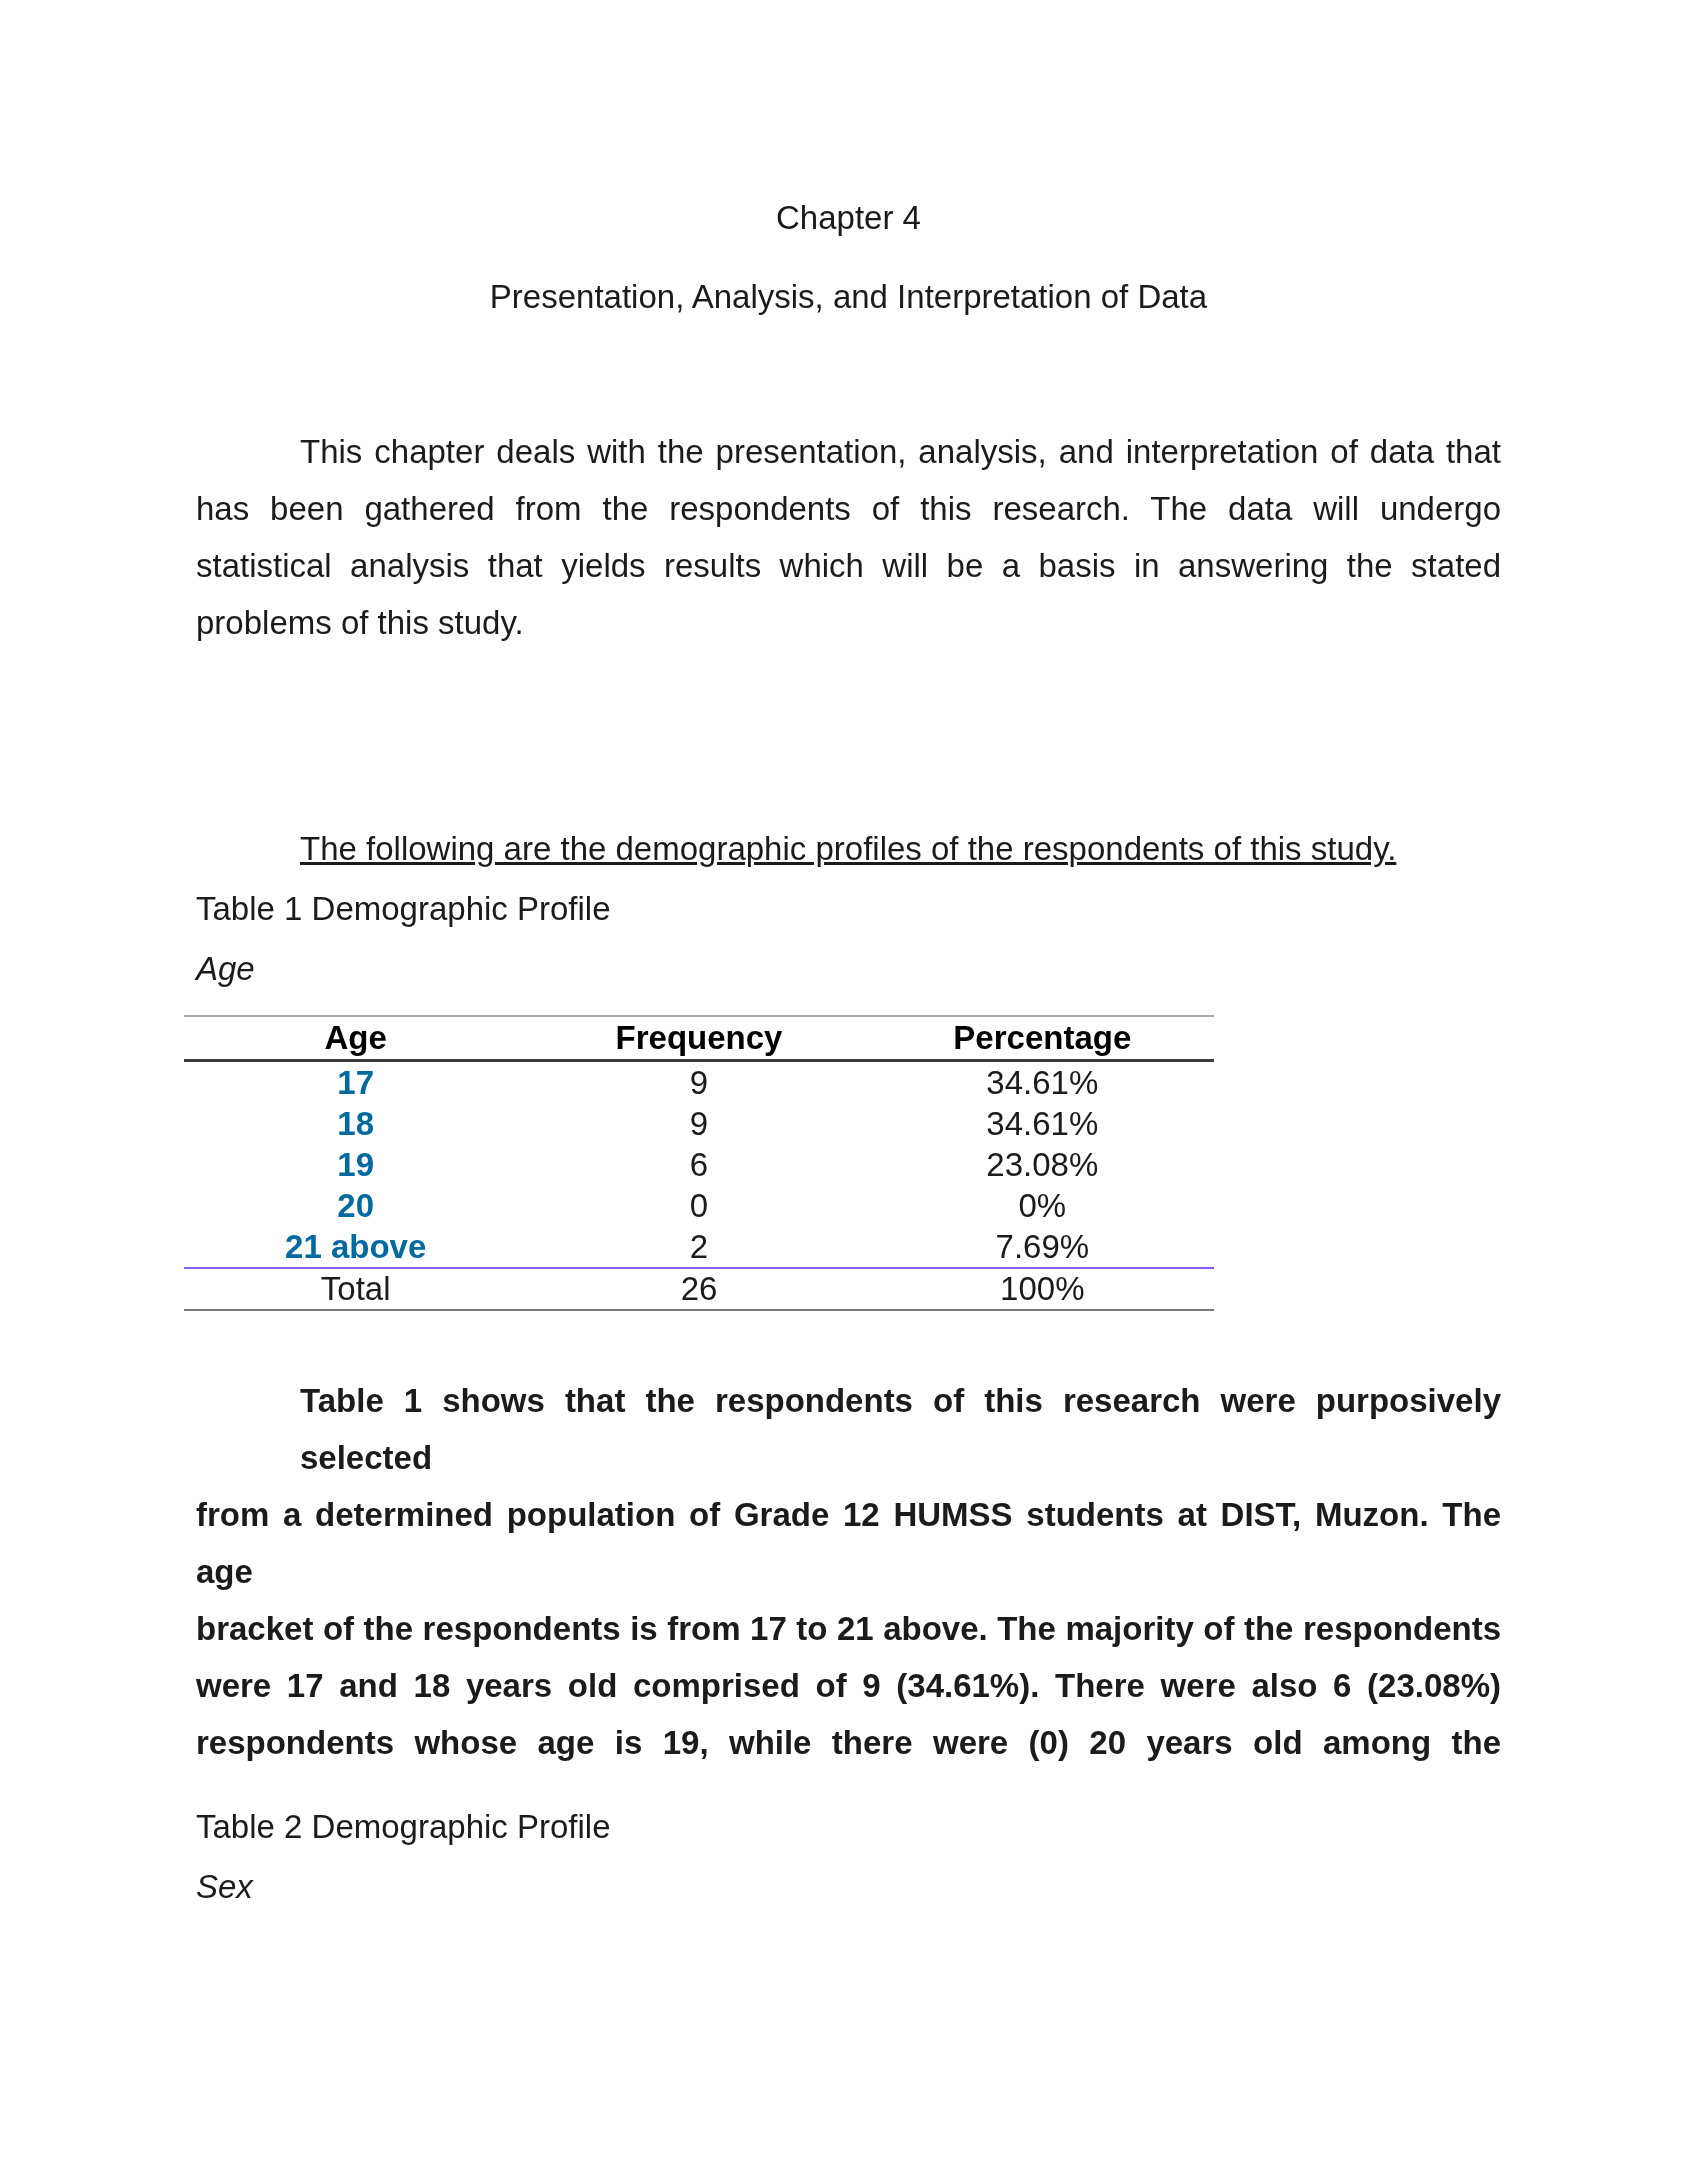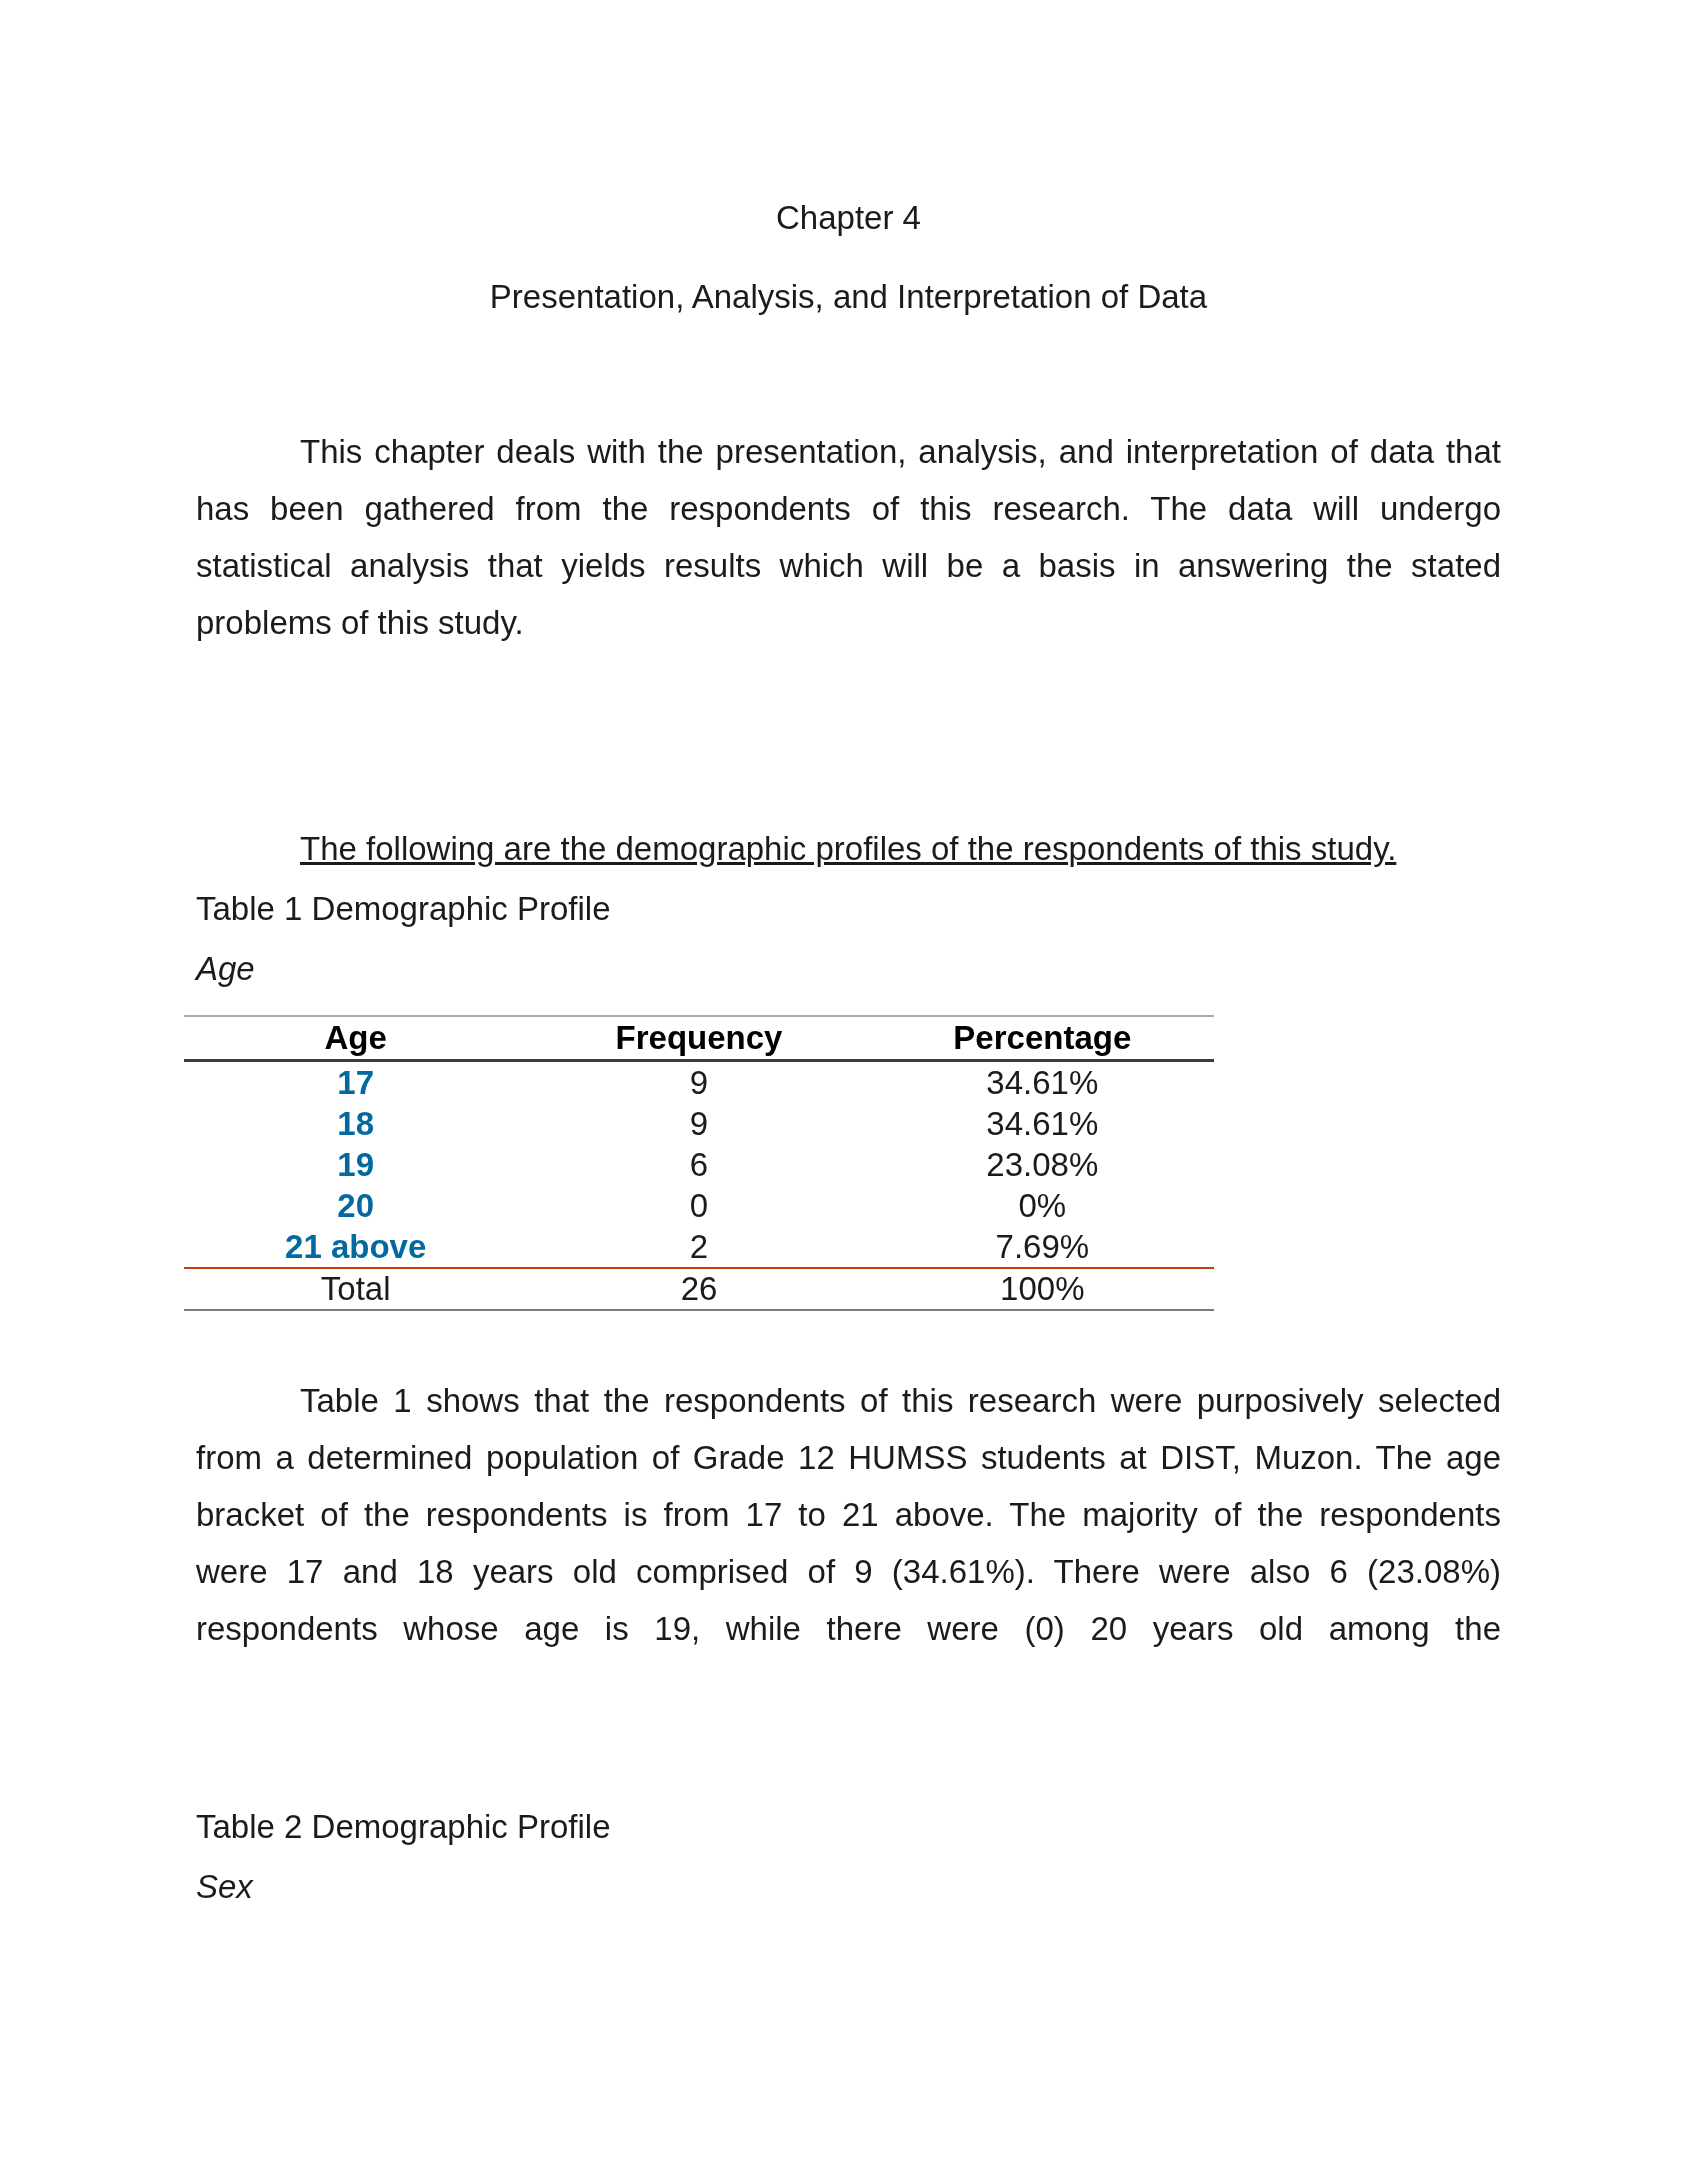--- a/index.html
+++ b/index.html
@@ -55,21 +55,21 @@
     line-height: 42px;
     font-weight: bold;
     color: #000000;
     border-bottom: 3px solid #3e3e3e;
   }
   .tbody-row { height: 41px; line-height: 41px; }
   .tbody-row .cell-age { font-weight: bold; color: #0369a1; }
   .ttotal-row {
     height: 40px;
     line-height: 40px;
-    border-top: 2px solid #c2410c;
+    border-top: 2px solid #8b5cf6;
   }
 </style>
 </head>
 <body>
 
 <div class="page">
 
   <div class="block center" style="top:189px;">Chapter 4</div>
 
   <div class="block center" style="top:268px;">Presentation, Analysis, and Interpretation of Data</div>
@@ -121,21 +121,21 @@
       <div class="cell">7.69%</div>
     </div>
 
     <div class="trow ttotal-row">
       <div class="cell">Total</div>
       <div class="cell">26</div>
       <div class="cell">100%</div>
     </div>
   </div>
 
-  <div class="block wrapblock" style="top:1372px;">
+  <div class="block wrapblock" style="top:1372px;font-weight:bold;">
     <div class="jline indent">Table 1 shows that the respondents of this research were purposively selected</div>
     <div class="jline">from a determined population of Grade 12 HUMSS students at DIST, Muzon. The age</div>
     <div class="jline">bracket of the respondents is from 17 to 21 above. The majority of the respondents</div>
     <div class="jline">were 17 and 18 years old comprised of 9 (34.61%). There were also 6 (23.08%)</div>
     <div class="jline">respondents whose age is 19, while there were (0) 20 years old among the</div>
   </div>
 
   <div class="block" style="top:1798px;">Table 2 Demographic Profile</div>
 
   <div class="block italic" style="top:1858px;">Sex</div>

